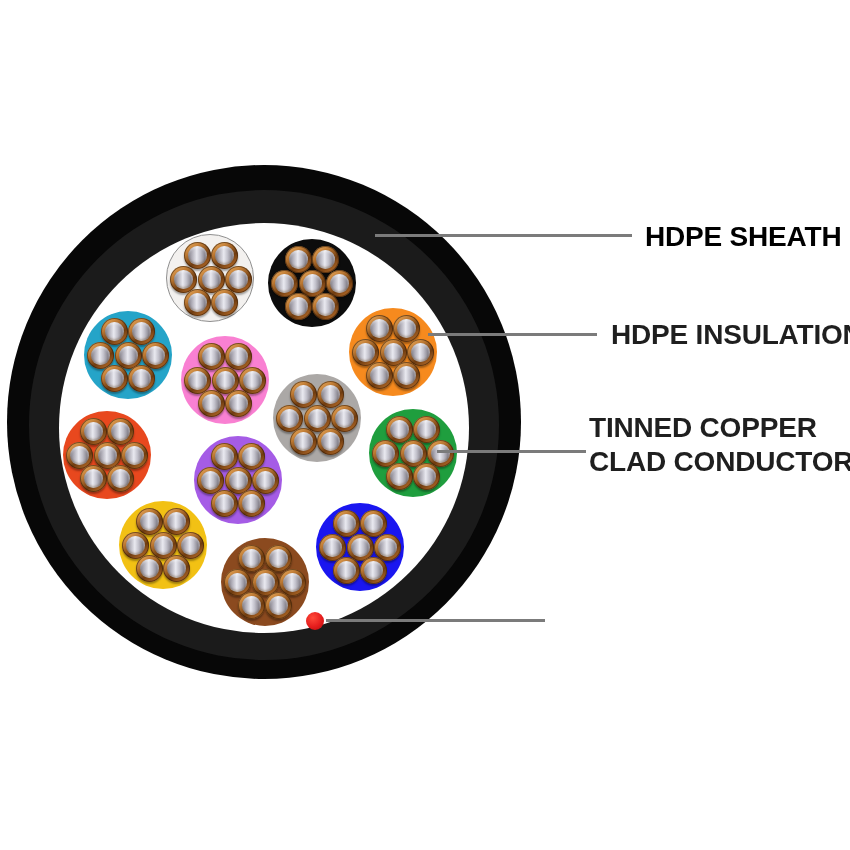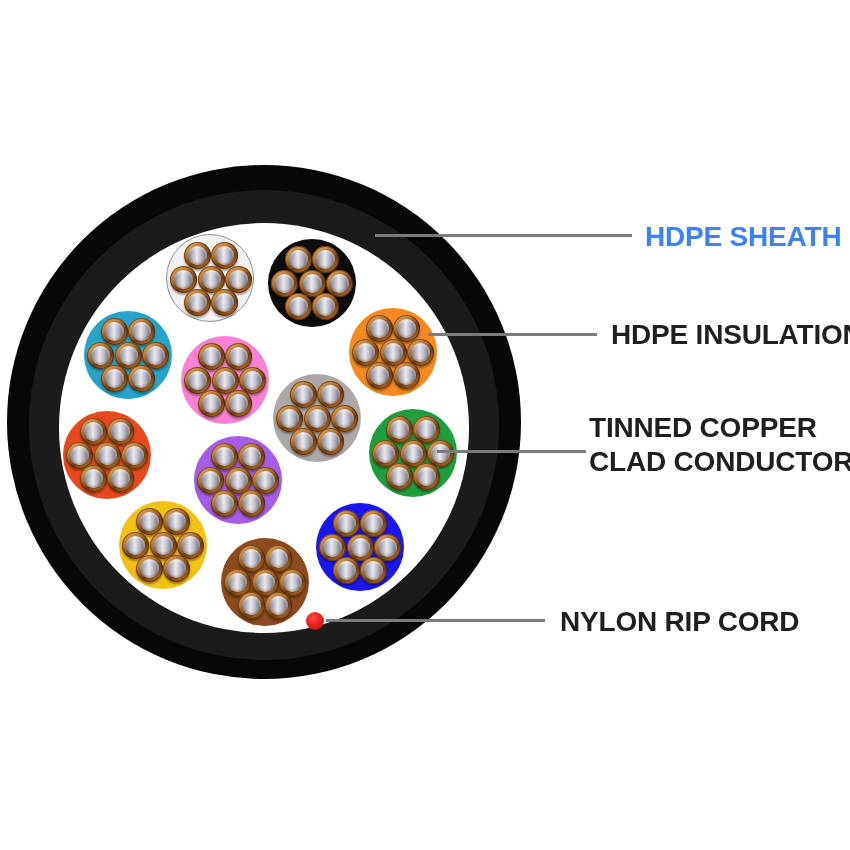--- a/index.html
+++ b/index.html
@@ -320,27 +320,24 @@
           <div class="strand-core"></div>
         </div>
       </div>
     </div>
 
   <div class="leader" id="line-sheath" style="left: 375px; top: 233.5px; width: 257px; background: rgb(123, 123, 123);"></div>
   <div class="leader" id="line-insulation" style="left: 428px; top: 332.5px; width: 169px; background: rgb(123, 123, 123);"></div>
   <div class="leader" id="line-conductor" style="left: 437px; top: 449.5px; width: 149px; background: rgb(123, 123, 123);"></div>
   <div class="leader" id="line-ripcord" style="left: 326px; top: 618.5px; width: 219px; background: rgb(123, 123, 123);"></div>
 
-  <div class="label" id="label-sheath" style="left: 645px; top: 237px; color: #3b82f6;">
+  <div class="label" id="label-sheath" style="left: 645px; top: 237px; color: #000000;">
     <span>HDPE SHEATH</span>
   </div>
   <div class="label" id="label-insulation" style="left: 611px; top: 335px; color: rgb(31, 31, 31);">
     <span>HDPE INSULATION</span>
   </div>
   <div class="label" id="label-conductor" style="left: 589px; top: 445px; color: rgb(31, 31, 31);">
     <div>TINNED COPPER</div>
     <div>CLAD CONDUCTOR</div>
   </div>
-  <div class="label" id="label-ripcord" style="left: 560px; top: 622px; color: rgb(31, 31, 31);">
-    <span>NYLON RIP CORD</span>
-  </div>
 <div class="circle" style="left: 306px; top: 612px; width: 18px; height: 18px; background: radial-gradient(circle at 38% 32%, rgb(255, 74, 58), rgb(229, 29, 29) 55%, rgb(186, 13, 13) 95%);"></div>
   </div>
 
 </body></html>

